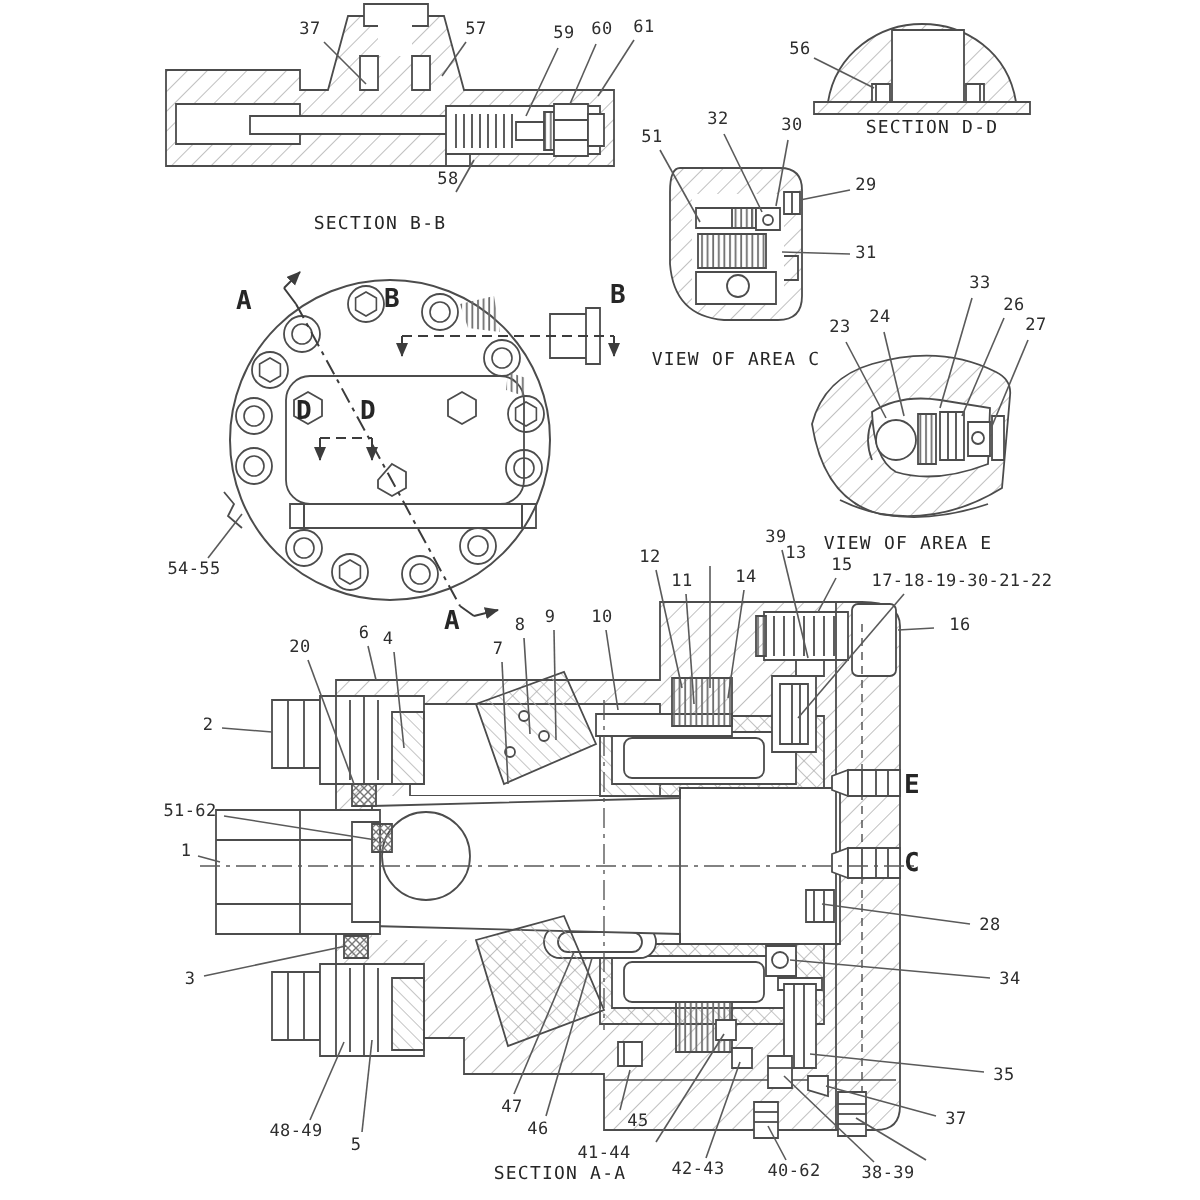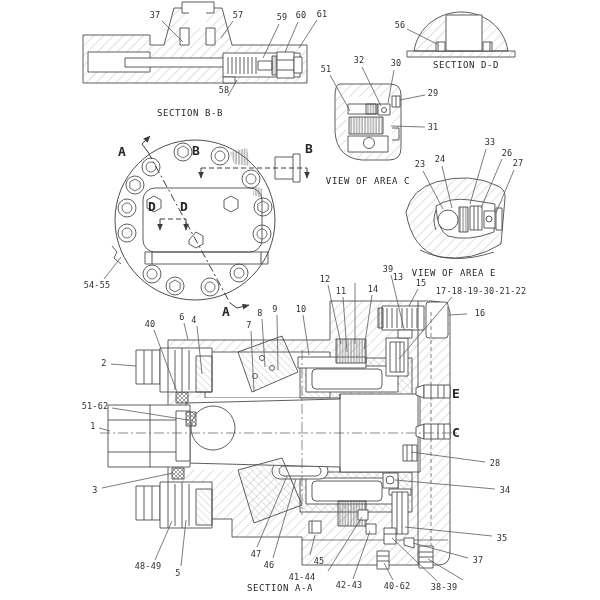--- a/index.html
+++ b/index.html
@@ -347,21 +347,21 @@
       <div class="lbl" style="left: 507px; top: 153px;">26</div>
       <div class="lbl" style="left: 518px; top: 163px;">27</div>
       <div class="lbl title" style="left: 454px; top: 273px;">VIEW OF AREA E</div>
       <div class="lbl big" style="left: 122px; top: 151px;">A</div>
       <div class="lbl big" style="left: 196px; top: 150px;">B</div>
       <div class="lbl big" style="left: 309px; top: 148px;">B</div>
       <div class="lbl big" style="left: 152px; top: 206px;">D</div>
       <div class="lbl big" style="left: 184px; top: 206px;">D</div>
       <div class="lbl big" style="left: 226px; top: 311px;">A</div>
       <div class="lbl" style="left: 97px; top: 285px;">54-55</div>
-      <div class="lbl" style="left: 150px; top: 324px;">40</div>
+      <div class="lbl" style="left: 150px; top: 324px;">20</div>
       <div class="lbl" style="left: 182px; top: 317px;">6</div>
       <div class="lbl" style="left: 194px; top: 320px;">4</div>
       <div class="lbl" style="left: 249px; top: 325px;">7</div>
       <div class="lbl" style="left: 260px; top: 313px;">8</div>
       <div class="lbl" style="left: 275px; top: 309px;">9</div>
       <div class="lbl" style="left: 301px; top: 309px;">10</div>
       <div class="lbl" style="left: 325px; top: 279px;">12</div>
       <div class="lbl" style="left: 341px; top: 291px;">11</div>
       <div class="lbl" style="left: 354px; top: 277px; margin-left: 44px;">13</div>
       <div class="lbl" style="left: 373px; top: 289px;">14</div>

